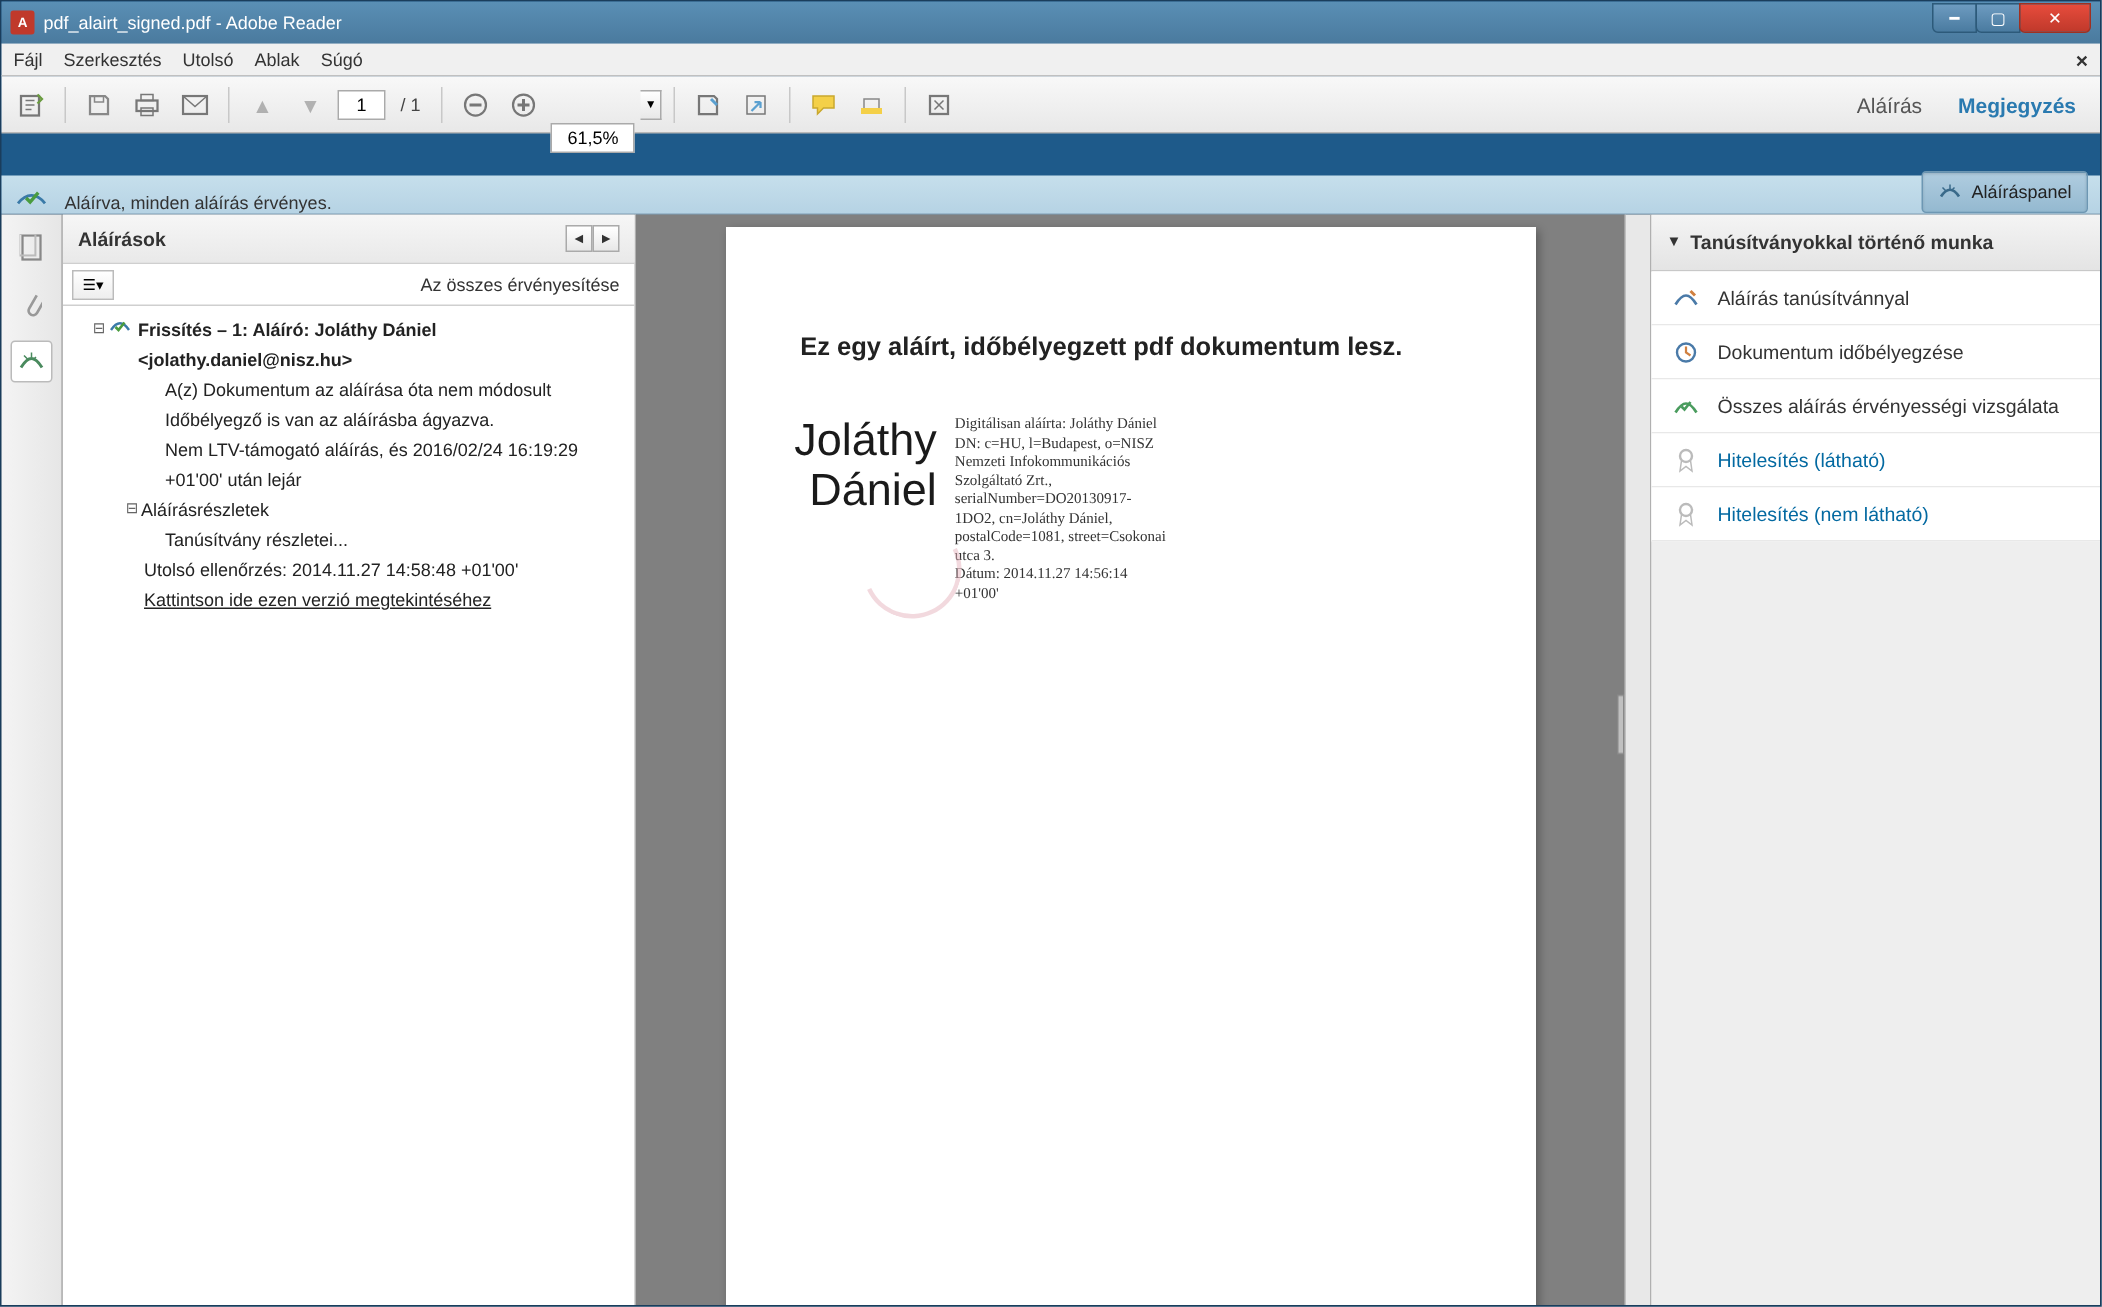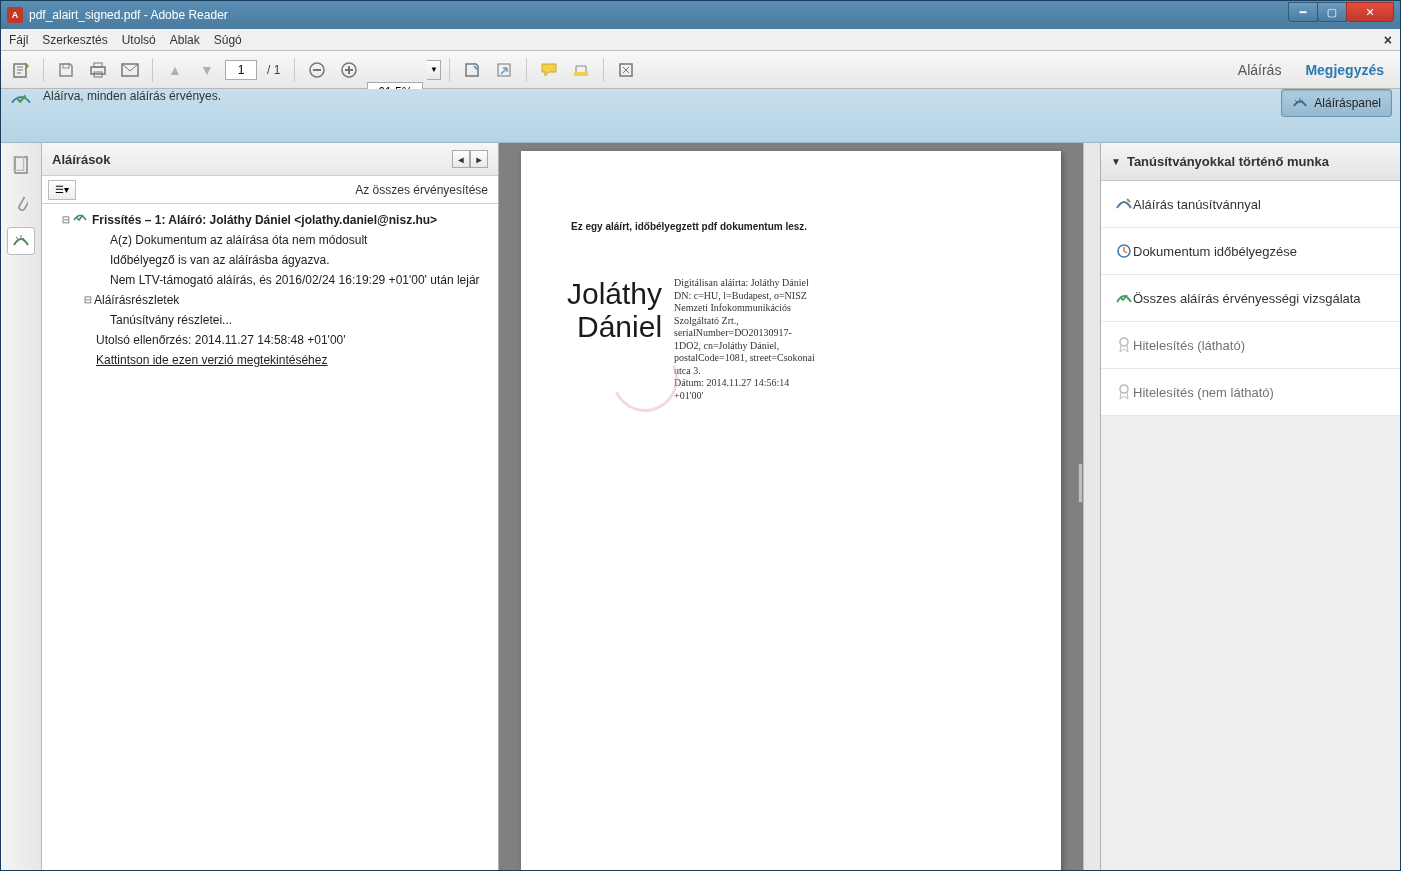--- a/index.html
+++ b/index.html
@@ -28,66 +28,66 @@
   .tsep { width: 1px; height: 24px; background: #c8c8c8; margin: 0 4px; }
   .pageinput { width: 32px; height: 20px; border: 1px solid #aaa; text-align: center; font-size: 12px; background: #fff; }
   .pagetot { font-size: 12px; color: #444; margin: 0 6px; }
   .zoominput { width: 56px; height: 20px; border: 1px solid #aaa; text-align: center; font-size: 12px; background: #fff; margin-top: 44px; }
   .zoomdd { width: 14px; height: 20px; border: 1px solid #aaa; border-left: none; background: linear-gradient(#fff,#e8e8e8); font-size: 8px; display: flex; align-items: center; justify-content: center; }
   .toolbar .spacer { flex: 1; }
   .tlink { font-size: 14px; color: #555; margin: 0 10px; cursor: default; }
   .tlink.active { color: #2a7ab0; font-weight: bold; }
   
   
-  .sigbar { height: 54px; background: linear-gradient(#c6dfec, #b6d3e4); border-bottom: 1px solid #9ab8cc; display: flex; align-items: flex-start; padding: 0 8px; font-size: 12px; color: #333; }
+  .sigbar { height: 26px; background: linear-gradient(#c6dfec, #b6d3e4); border-bottom: 1px solid #9ab8cc; display: flex; align-items: flex-end; padding: 0 8px; font-size: 12px; color: #333; margin-top: 28px; }
   .sigbar .sicon { width: 24px; height: 20px; margin-right: 10px; display:flex; align-items:center; justify-content:center;}
   .sigbar .sicon svg { width: 22px; height: 18px; }
   .sigbar-text { flex: 1; }
   .sigpanel-btn { height: 28px; padding: 0 10px; background: linear-gradient(#b0cde0, #94b9d0); border: 1px solid #6d97b3; border-radius: 3px; display: flex; align-items: center; gap: 6px; font-size: 12px; color: #222; box-shadow: inset 0 1px 2px rgba(0,0,0,0.15); }
   
   
   .mainarea { flex: 1; display: flex; background: #a0a0a0; overflow: hidden; }
   
   .leftrail { width: 41px; background: linear-gradient(90deg,#f4f4f4,#e6e6e6); border-right: 1px solid #b8b8b8; display: flex; flex-direction: column; align-items: center; padding-top: 8px; gap: 10px; }
   .railbtn { width: 28px; height: 28px; display: flex; align-items: center; justify-content: center; color: #777; font-size: 16px; border: 1px solid transparent; border-radius: 3px;}
   .railbtn.active { background: #fff; border: 1px solid #bbb; }
   
-  .sigpanel { width: 457px; background: #fff; border-right: 1px solid #b0b0b0; display: flex; flex-direction: column; }
+  .sigpanel { width: 382px; background: #fff; border-right: 1px solid #b0b0b0; display: flex; flex-direction: column; }
   .sigpanel-head { height: 33px; background: linear-gradient(#f6f6f6,#e9e9e9); border-bottom: 1px solid #cfcfcf; display: flex; align-items: center; padding: 0 10px; font-size: 13px; font-weight: bold; color: #333; }
   .sigpanel-head .navbtns { margin-left: auto; display: flex; }
   .navbtn { width: 18px; height: 18px; border: 1px solid #aaa; background: linear-gradient(#fff,#e8e8e8); font-size: 10px; display: flex; align-items: center; justify-content: center; }
   .sigpanel-tools { height: 28px; border-bottom: 1px solid #cfcfcf; display: flex; align-items: center; padding-right: 10px; }
   .sigpanel-tools .opt { width: 28px; height: 20px; margin-left: 6px; border: 1px solid #bbb; background: linear-gradient(#fff,#eee); display:flex; align-items:center; justify-content:center; font-size:10px;}
   .sigpanel-tools .validate { margin-left: auto; font-size: 12px; color: #333; }
   .sigtree { flex: 1; overflow: auto; padding: 6px 8px; font-size: 12px; color: #222; line-height: 20px; }
   .treerow { display: flex; align-items: flex-start; white-space: normal; }
   .treerow .exp { width: 12px; text-align: center; font-size: 10px; color: #666; flex-shrink: 0; }
   .treerow .ticon { width: 16px; height: 16px; margin-right: 4px; flex-shrink: 0; display:flex; align-items:center; justify-content:center;}
   .indent1 { padding-left: 10px; }
   .indent2 { padding-left: 46px; }
   .indent3 { padding-left: 60px; align-items: center; }
   .bold { font-weight: bold; }
   .underline { text-decoration: underline; }
   
   .docarea { flex: 1; background: #808080; display: flex; flex-direction: column; position: relative; }
   .docscroll { flex: 1; overflow: auto; display: flex; justify-content: center; padding-top: 8px; }
   .page { width: 540px; height: 760px; background: #fff; box-shadow: 2px 2px 6px rgba(0,0,0,0.3); position: relative; font-size: 10px; color: #222; }
   .page-splitter { width: 5px; height: 40px; background: #c0c0c0; border: 1px solid #888; position: absolute; top: 320px; right: 0; }
-  .docline { position: absolute; top: 70px; left: 50px; font-size: 10px; font-weight: bold; }
+  .docline { position: absolute; top: 70px; left: 50px; font-size: 17px; font-weight: bold; }
   .sigblock { position: absolute; top: 126px; left: 46px; display: flex; }
   .signame { font-family: Georgia, serif; font-size: 30px; color: #1a1a1a; line-height: 1.1; text-align: right; padding-right: 6px; position: relative; }
   .signame::after { content: ''; position: absolute; right: -10px; bottom: -10px; width: 60px; height: 60px; border: 3px solid rgba(230,180,190,0.5); border-radius: 50%; border-top-color: transparent; border-left-color: transparent; transform: rotate(20deg); }
   .sigdetails { font-size: 10px; color: #333; line-height: 1.25; max-width: 150px; padding-left: 6px; font-family: Liberation Serif, serif; }
   .vscroll { width: 17px; background: #e8e8e8; border-left: 1px solid #c0c0c0; }
   
   .rightpanel { width: 300px; background: #f2f2f2; border-left: 1px solid #b0b0b0; display: flex; flex-direction: column; }
   .rp-head { height: 38px; background: linear-gradient(#f4f4f4,#e4e4e4); border-bottom: 1px solid #c8c8c8; display: flex; align-items: center; padding: 0 10px; font-size: 13px; font-weight: bold; color: #333; }
   .rp-head .tri { font-size: 10px; margin-right: 6px; }
-  .rp-item { height: 47px; display: flex; align-items: center; padding: 0 14px; font-size: 13px; color: #333; border-bottom: 1px solid #e8e8e8; background: #fff; }
-  .rp-item.disabled { color: #737373; }
+  .rp-item { height: 36px; display: flex; align-items: center; padding: 0 14px; gap: 12px; font-size: 13px; color: #333; border-bottom: 1px solid #e8e8e8; background: #fff; }
+  .rp-item.disabled { color: #0369a1; }
   .rp-item .ri { width: 18px; height: 18px; display:flex; align-items:center; justify-content:center; }
   .rightpanel .rp-body { background: #fff; }
   .rp-rest { flex: 1; background: #eeeeee; }
 
   svg { display: block; }
 </style>
 </head>
 <body>
 
 <div class="window">

